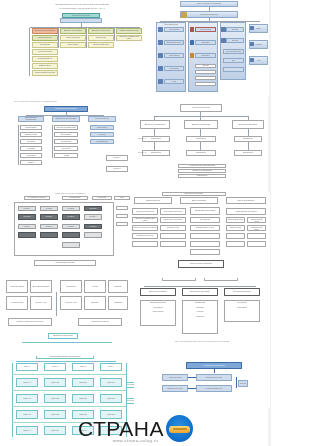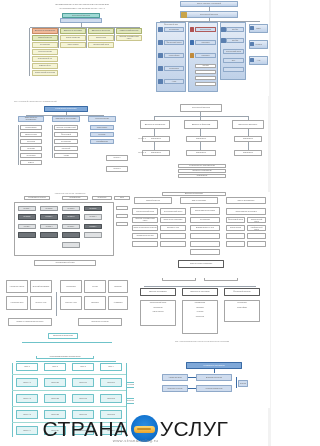--- a/index.html
+++ b/index.html
@@ -421,17 +421,16 @@
     <div class="node n-bluelite" style="left:36px;top:29px;width:36px;height:7px;">Контроль исполнения</div>
     <div class="node n-bluelite" style="left:78px;top:24px;width:10px;height:7px;">Оценка</div>
     <div class="ln lnh" style="left:28px;top:21px;width:8px;background:#3a6ba5;"></div>
     <div class="ln lnh" style="left:28px;top:32px;width:8px;background:#3a6ba5;"></div>
     <div class="ln lnv" style="left:76px;top:21px;height:11px;background:#3a6ba5;"></div>
   </div>
 
   <div class="wm">
     <span class="wm-t1">СТРАНА</span>
     <span class="wm-logo"></span>
-    <span class="wm-t2">УСЛУГ</span>
     <span class="wm-sub">www.strana-uslug.ru</span>
   </div>
 
 </div>
 
 </body></html>

